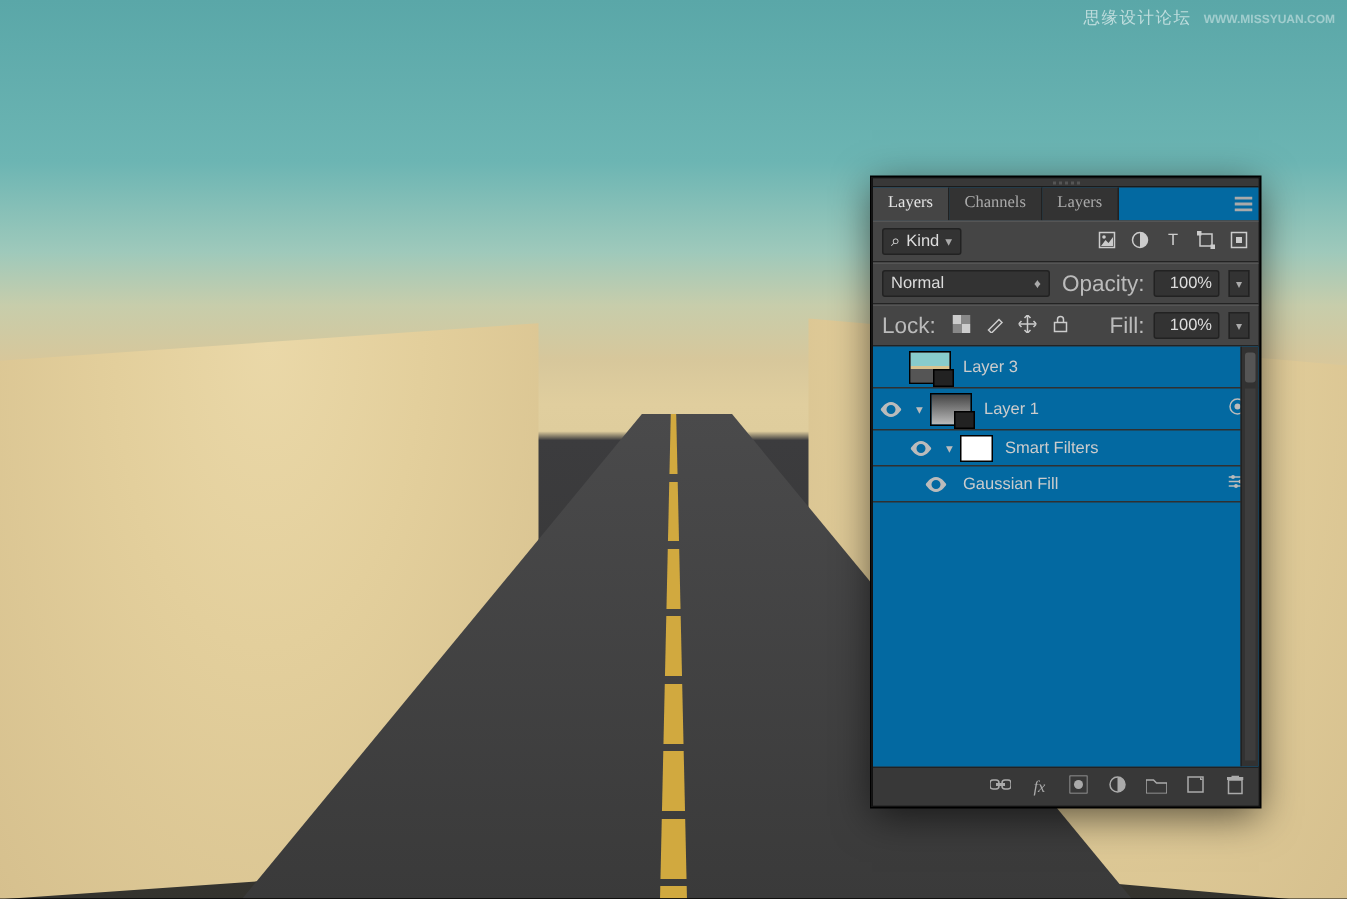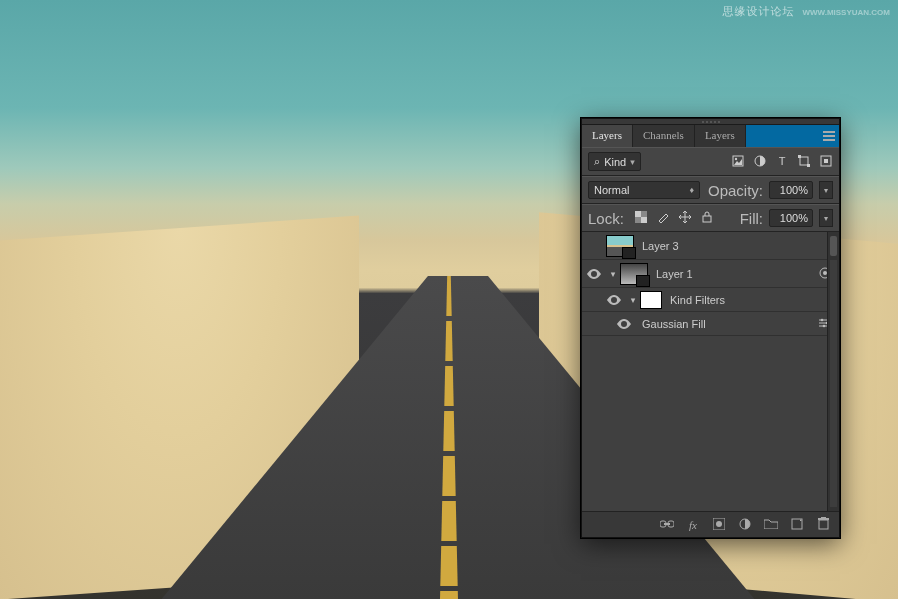--- a/index.html
+++ b/index.html
@@ -68,21 +68,21 @@
   .blend-row select, .pct {
     background:#333; color:#ddd; border:1px solid #222; font-size:11px;
     padding:2px 4px; border-radius:2px;
   }
   .blend-row .blend { flex:0 0 112px; display:flex; align-items:center; justify-content:space-between;}
   .lbl { color:#bbb; font-size:15px; }
   .pct { width:44px; text-align:right; }
   .drop-btn { width:14px; height:18px; background:#333; border:1px solid #222; display:flex; align-items:center; justify-content:center; color:#aaa; font-size:8px;}
   .lock-row .icons { display:flex; gap:8px; margin-left:4px;}
   .lock-row .icons span { width:14px; text-align:center; color:#ccc;}
-  .layers-area { flex:1; background:#404040; overflow:hidden; position:relative;}
+  .layers-area { flex:1; background:#0369a1; overflow:hidden; position:relative;}
   .layer {
     display:flex; align-items:center; height:28px; border-bottom:1px solid #303030;
     padding-right:6px;
   }
   .layer.selected { background:#5b6e8c; color:#fff;}
   .eye { width:24px; display:flex; justify-content:center; align-items:center; color:#bbb;}
   .eye svg { width:14px; height:10px; }
   .thumb {
     width:28px; height:22px; border:1px solid #000; background:#888; margin-right:8px;
     background-image: linear-gradient(#8cc 45%, #d9c38f 45% 55%, #555 55%);
@@ -242,21 +242,21 @@
     </div>
 
     <div class="layer sub indent1">
       <div class="eye">
           <svg viewBox="0 0 14 10">
             <path d="M7 0 C3 0 0 5 0 5 s3 5 7 5 7-5 7-5 S11 0 7 0 Z M7 8 a3 3 0 1 1 0-6 a3 3 0 0 1 0 6 Z"></path>
           </svg>
         </div>
       <div class="disclose">▾</div>
       <div class="thumb white" style="width:22px;height:18px"></div>
-      <div class="name">Kind Filters</div>
+      <div class="name">Smart Filters</div>
     </div>
 
     <div class="layer sub indent2">
       <div class="eye">
           <svg viewBox="0 0 14 10">
             <path d="M7 0 C3 0 0 5 0 5 s3 5 7 5 7-5 7-5 S11 0 7 0 Z M7 8 a3 3 0 1 1 0-6 a3 3 0 0 1 0 6 Z"></path>
           </svg>
         </div>
       <div class="name" style="margin-left:6px">Gaussian Fill</div>
       <div class="right-icon"><svg width="12" height="10" viewBox="0 0 12 10">

